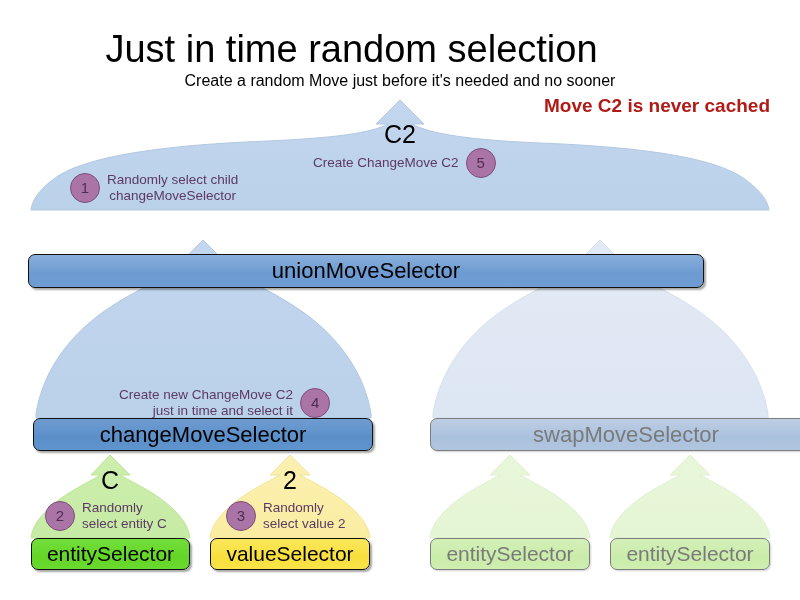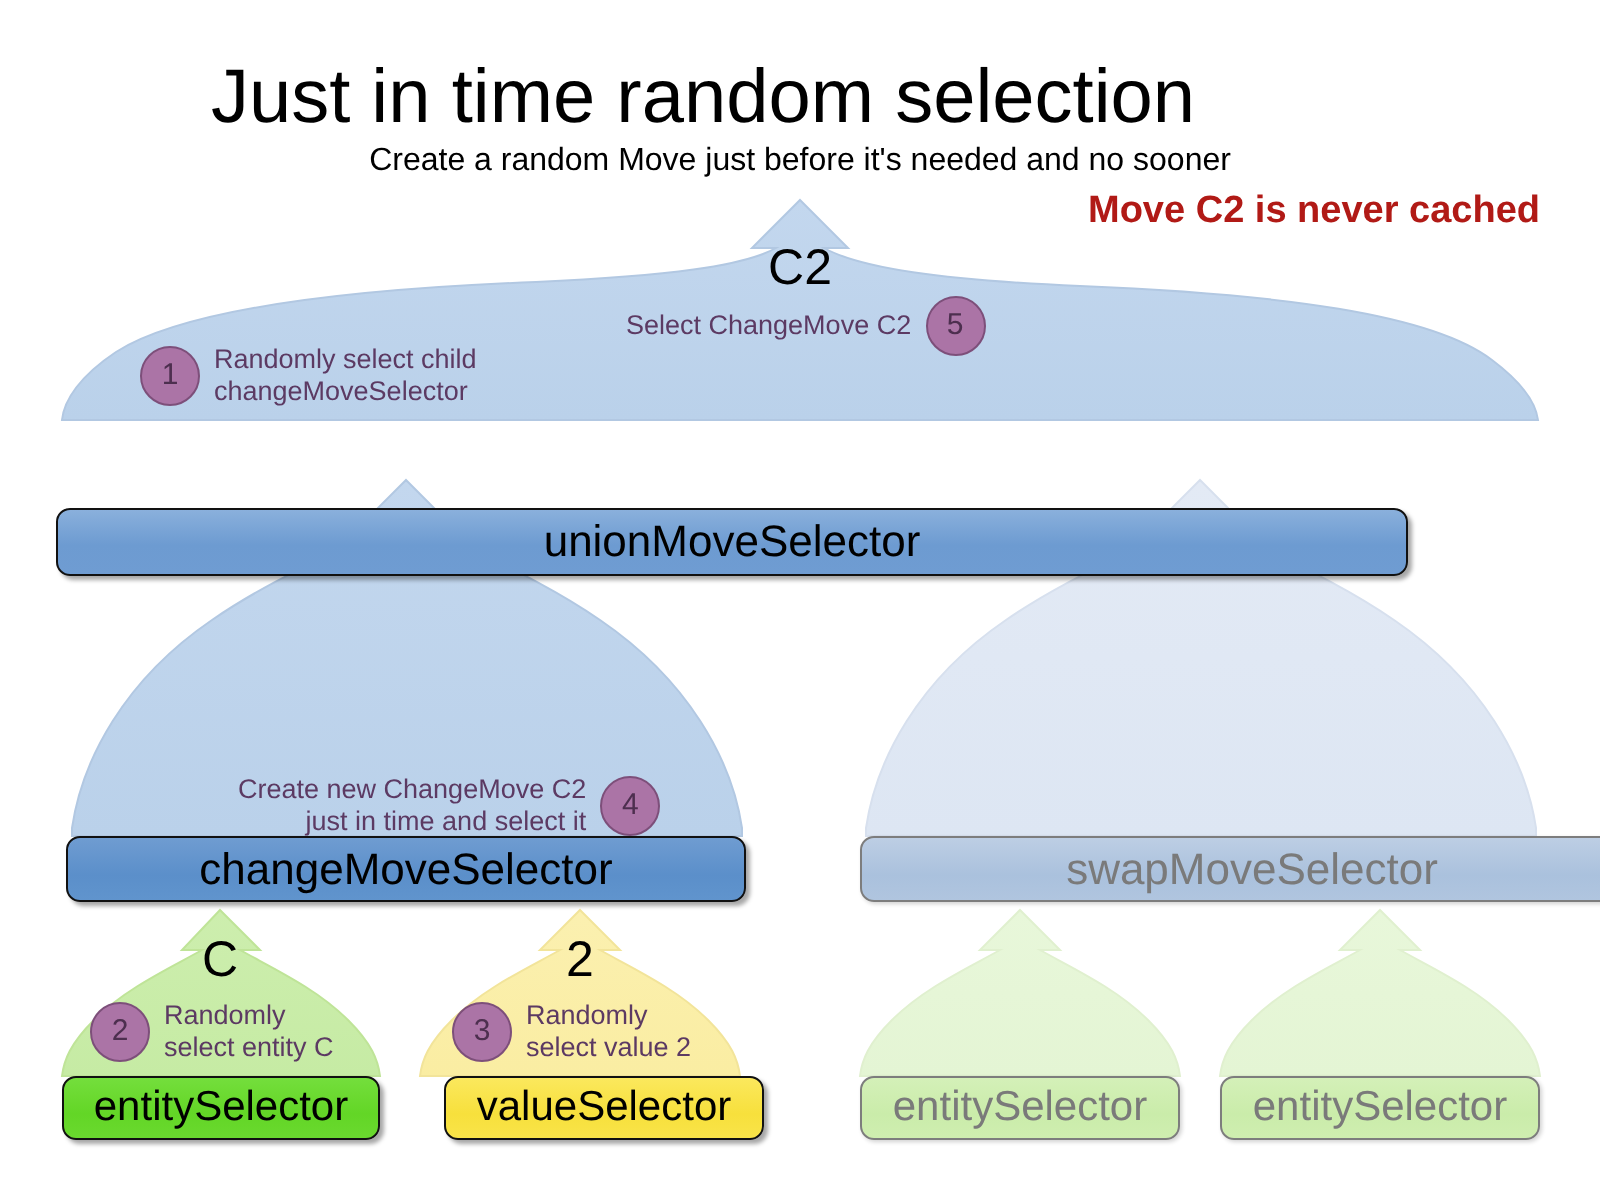--- a/index.html
+++ b/index.html
@@ -55,21 +55,21 @@
     left:430px;top:418px;width:392px;height:33px;
     font-size:22px;
     background:linear-gradient(to bottom,#bdcee4 0%,#aac1dd 60%,#b0c5df 100%);
   }
   .box-entity-1{
     left:31px;top:538px;width:159px;height:32px;
     font-size:21px;
     background:linear-gradient(to bottom,#74de3c 0%,#63d626 60%,#6ad92f 100%);
   }
   .box-value-1{
-    left:222px;top:538px;width:160px;height:32px;
+    left:210px;top:538px;width:160px;height:32px;
     font-size:21px;
     background:linear-gradient(to bottom,#fbe85d 0%,#f7e03c 60%,#f9e449 100%);
   }
   .box-entity-2{
     left:430px;top:538px;width:160px;height:32px;
     font-size:21px;
     background:linear-gradient(to bottom,#d4f0b8 0%,#caecaa 60%,#cfeeb0 100%);
   }
   .box-entity-3{
     left:610px;top:538px;width:160px;height:32px;
@@ -92,21 +92,21 @@
     color:#5c3a63;font-size:13.5px;line-height:1.18;
   }
   .badge{
     flex:0 0 auto;
     width:28px;height:28px;border-radius:50%;
     background:#ab74a6;border:1.7px solid #7d4f7a;
     color:#4d2f4f;font-size:15px;
     display:flex;align-items:center;justify-content:center;
   }
   .step-1{left:70px;top:172px;}
-  .step-1 .txt{text-align:left;}
+  .step-1 .txt{text-align:center;}
   .step-5{left:313px;top:148px;}
   .step-5 .txt{text-align:right;}
   .step-4{left:119px;top:387px;}
   .step-4 .txt{text-align:right;}
   .step-2{left:45px;top:500px;}
   .step-2 .txt{text-align:left;}
   .step-3{left:226px;top:500px;}
   .step-3 .txt{text-align:left;}
 </style>
 </head>
@@ -213,21 +213,21 @@
   <div class="flowlabel lbl-c">C</div>
   <div class="flowlabel lbl-2">2</div>
 
   <div class="step step-1">
     <div class="badge">1</div>
     <div class="txt" style="white-space:pre-line;">Randomly select child
 changeMoveSelector</div>
   </div>
 
   <div class="step step-5">
-    <div class="txt" style="white-space:pre-line;">Select ChangeMove C2</div>
+    <div class="txt" style="white-space:pre-line;">Create ChangeMove C2</div>
     <div class="badge">5</div>
   </div>
 
   <div class="step step-4">
     <div class="txt" style="white-space:pre-line;">Create new ChangeMove C2
 just in time and select it</div>
     <div class="badge">4</div>
   </div>
 
   <div class="step step-2">

